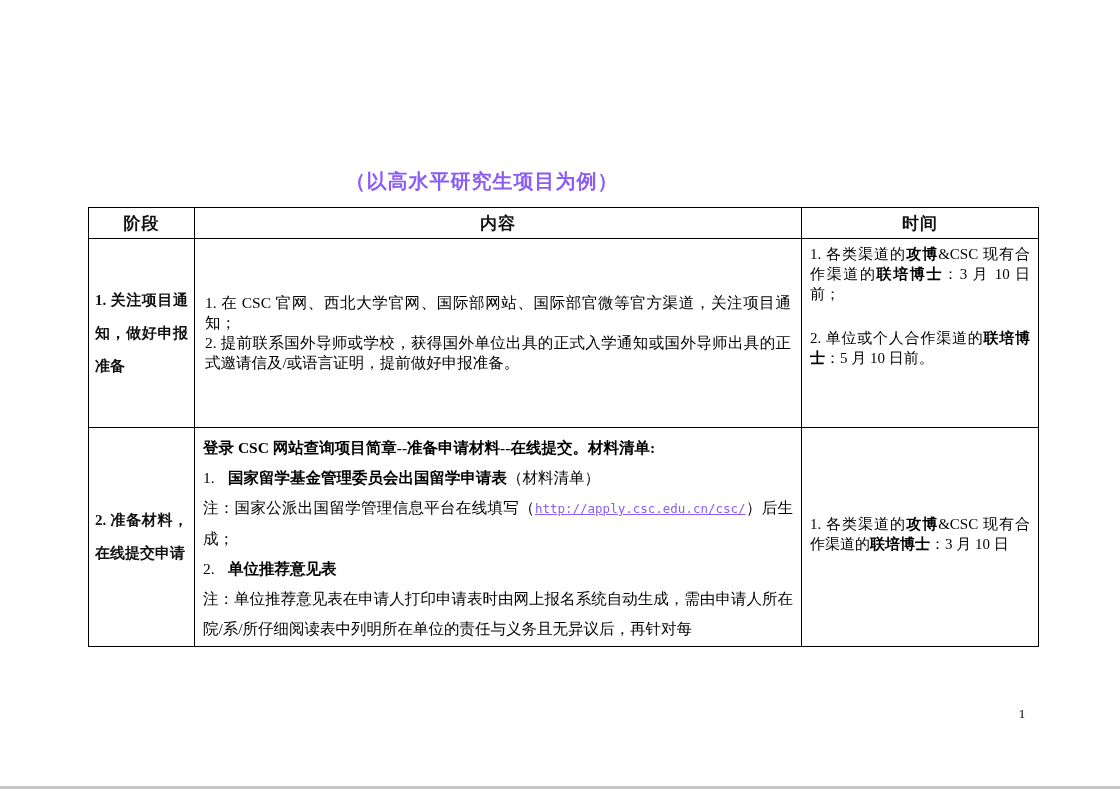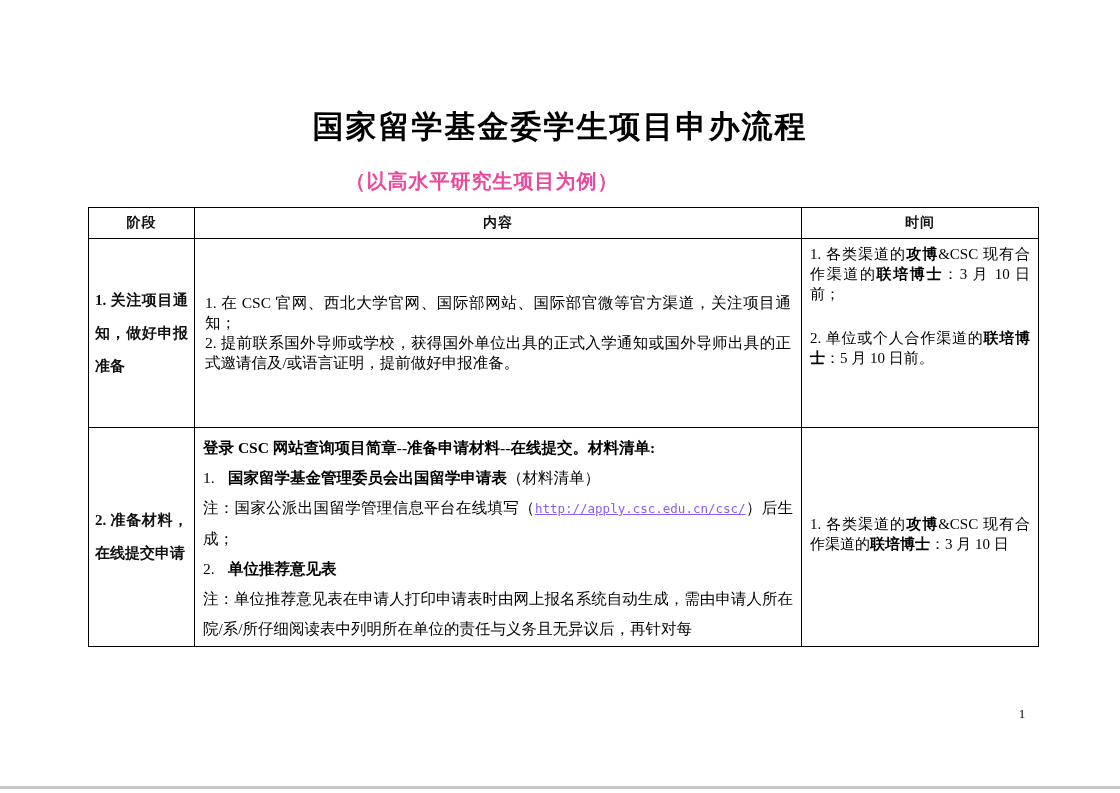--- a/index.html
+++ b/index.html
@@ -15,36 +15,36 @@
   .page { position: relative; width: 1120px; height: 793px; background: #ffffff; }
 
   .doc-title {
     position: absolute; top: 106px; left: 0; width: 1120px;
     text-align: center; font-size: 31px; font-weight: bold;
     letter-spacing: 2px; color: #000;
   }
   .doc-subtitle {
     position: absolute; top: 168px; left: 0; width: 964px;
     text-align: center; font-size: 20px; font-weight: bold;
-    letter-spacing: 1px; color: #ec4899;
+    letter-spacing: 1px; color: #8b5cf6;
   }
 
   table.proc {
     position: absolute; left: 88px; top: 207px;
     width: 950px; table-layout: fixed; border-collapse: collapse;
   }
   table.proc col.c-stage { width: 106px; }
   table.proc col.c-content { width: 607px; }
   table.proc col.c-time { width: 237px; }
   table.proc th, table.proc td {
     border: 1.6px solid #000;
     padding: 0; vertical-align: top;
   }
   table.proc th {
-    height: 30px; font-size: 14px; font-weight: bold;
+    height: 30px; font-size: 17px; font-weight: bold;
     text-align: center; vertical-align: middle; letter-spacing: 1px; margin-top: 23px;
   }
 
   .cellwrap { box-sizing: border-box; overflow: hidden; }
   .h-r1 { height: 188px; }
   .h-r2 { height: 218px; }
 
   .stage-wrap {
     display: flex; flex-direction: column; justify-content: center;
     padding: 0 6px; font-weight: bold; font-size: 15px;
@@ -85,21 +85,20 @@
   .bottom-bar {
     position: absolute; left: 0; top: 786px; width: 1120px; height: 3px;
     background: #c8c8c8;
   }
 </style>
 </head>
 <body>
 
 <div class="page">
 
-  <div class="doc-title">国家留学基金委学生项目申办流程</div>
   <div class="doc-subtitle">（以高水平研究生项目为例）</div>
 
   <table class="proc">
     <colgroup>
       <col class="c-stage">
         <col class="c-content">
         <col class="c-time">
     </colgroup>
     <thead>
       <tr>

